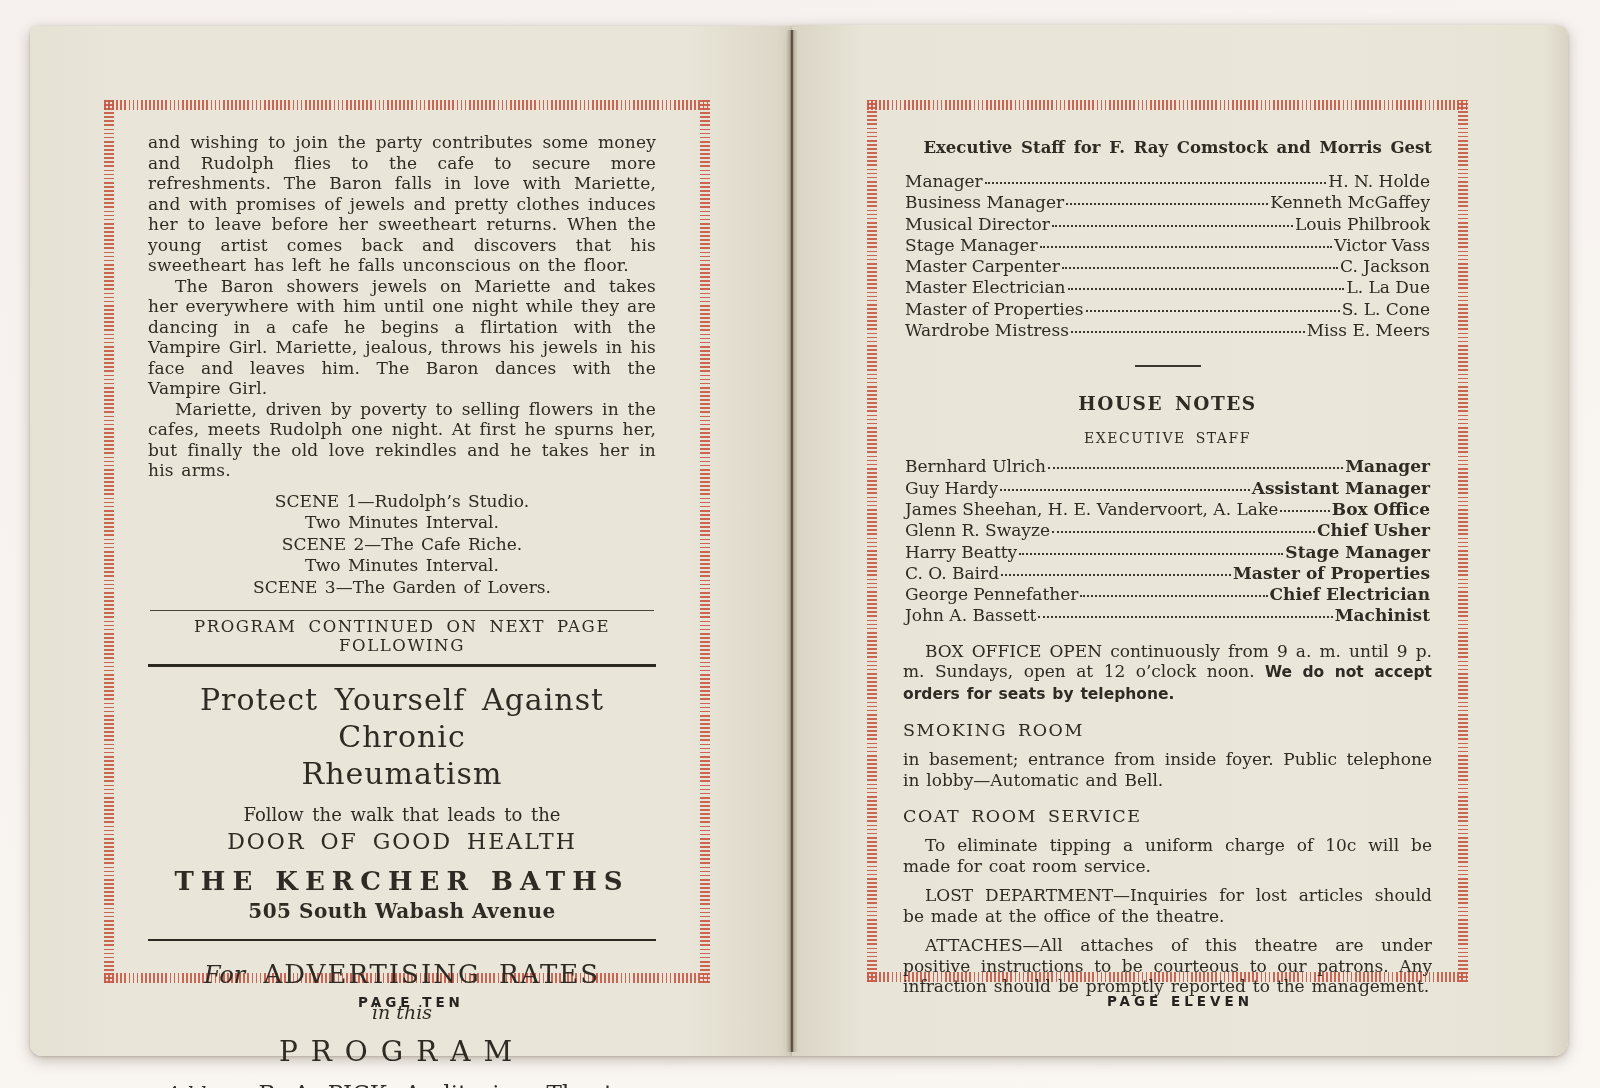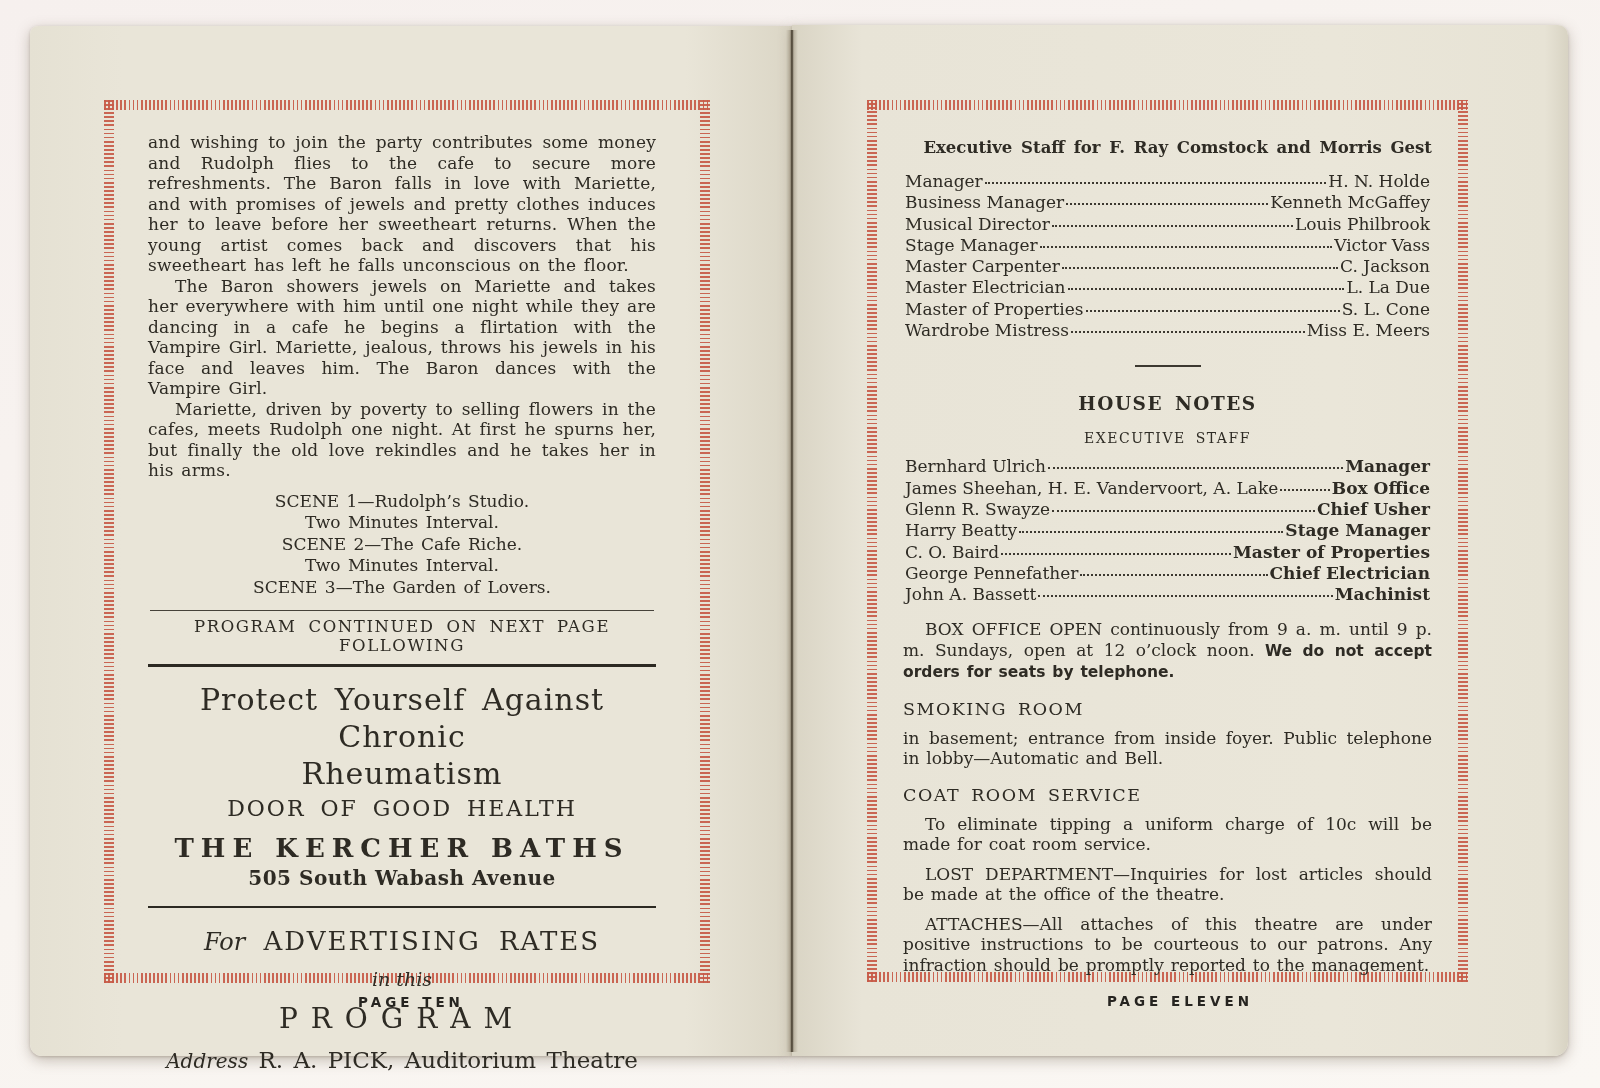--- a/index.html
+++ b/index.html
@@ -151,20 +151,21 @@
 
             <p class="scene-line">SCENE 3—The Garden of Lovers.</p>
           </div>
 
         <div class="rule thin"></div>
         <p class="continued">PROGRAM CONTINUED ON NEXT PAGE FOLLOWING</p>
         <div class="rule thick"></div>
 
         <div class="ad kercher">
           <p class="ad-title"><span>Protect Yourself Against Chronic</span><br><span>Rheumatism</span></p>
+          <p class="ad-tagline">Follow the walk that leads to the</p>
           <p class="ad-door">DOOR OF GOOD HEALTH</p>
           <p class="ad-name">THE KERCHER BATHS</p>
           <p class="ad-addr">505 South Wabash Avenue</p>
         </div>
 
         <div class="rule med"></div>
 
         <div class="ad rates">
           <p class="rates-lead"><em>For</em> <span>ADVERTISING RATES</span></p>
           <p class="rates-inthis">in this</p>
@@ -246,20 +247,25 @@
         <p class="hn-sub">EXECUTIVE STAFF</p>
 
         <div class="staff-list bold-values">
 
             <div class="row">
               <span class="label">Bernhard Ulrich</span>
               <span class="dots"></span>
               <span class="value">Manager</span>
             </div>
 
+            <div class="row">
+              <span class="label">Guy Hardy</span>
+              <span class="dots"></span>
+              <span class="value">Assistant Manager</span>
+            </div>
 
             <div class="row">
               <span class="label">James Sheehan, H. E. Vandervoort, A. Lake</span>
               <span class="dots"></span>
               <span class="value">Box Office</span>
             </div>
 
             <div class="row">
               <span class="label">Glenn R. Swayze</span>
               <span class="dots"></span>

